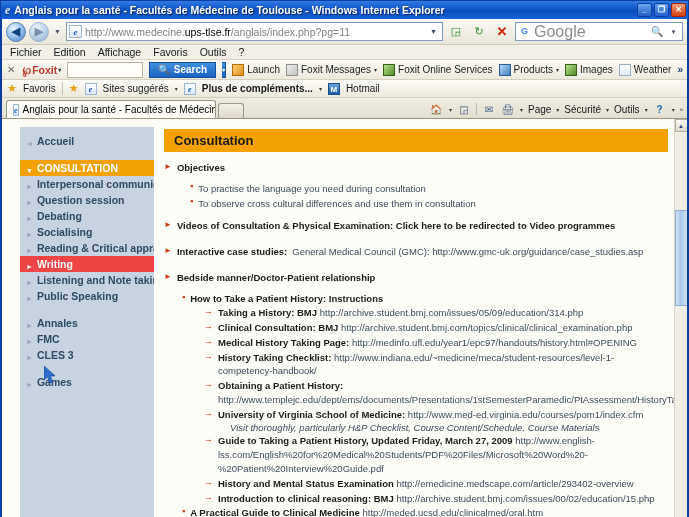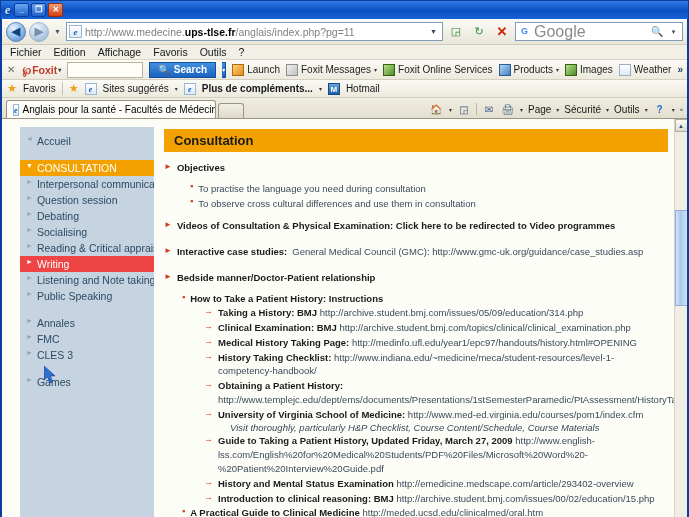--- a/index.html
+++ b/index.html
@@ -59,21 +59,21 @@
   .addrbar {
     flex:1; height:19px; background:#fff; border:1px solid #7f9db9;
     display:flex; align-items:center; padding:0 2px; gap:3px; min-width:0;
   }
   .addr-ico {
     width:13px;height:13px;background:linear-gradient(180deg,#fff,#dbe8f7);
     border:1px solid #9bb7d4; display:flex;align-items:center;justify-content:center;
     font-family:"Liberation Serif",serif;font-style:italic;font-weight:bold;font-size:9px;color:#1a63b8;
   }
   .addr-txt { flex:1; font-size:10.5px; color:#808080; white-space:nowrap; overflow:hidden; }
-  .addr-txt b { color:#000; font-weight:bold; }
+  .addr-txt b { color:#000; font-weight:normal; }
   .addr-caret { width:13px; color:#33465c; font-size:7px; text-align:center; }
   .navicon {
     width:20px;height:20px;border:1px solid transparent;border-radius:2px;
     display:flex;align-items:center;justify-content:center;font-size:11px;line-height:1;
   }
   .navicon.g  { color:#2d8a2d; }
   .navicon.r  { color:#cc2200; font-weight:bold; font-size:13px; }
   .searchbox {
     width:168px;height:19px;background:#fff;border:1px solid #7f9db9;
     display:flex;align-items:center;gap:3px;padding:0 2px;
@@ -150,22 +150,22 @@
   .cmdico { width:14px;height:14px;display:flex;align-items:center;justify-content:center;font-size:10px;color:#3a5c86; }
   .cmdbar .sep { width:1px;height:12px;background:#bdb7a6; }
   
   .page { flex:1; display:flex; background:#fdfdf8; overflow:hidden; position:relative; }
   .sidebar {
     width:152px; flex:0 0 152px; background:#fdfdf8; padding-top:8px;
     display:flex; flex-direction:column;
   }
   .sb-inner { background:#c6d4e1; margin-left:18px; width:134px; padding:6px 0 12px 0; flex:1; }
   .sb-item {
-    display:flex;align-items:flex-start;gap:4px;padding:2px 4px 2px 6px;
-    font-size:10.5px;font-weight:normal;color:#2c4a63;white-space:nowrap;
+    display:flex;align-items:flex-end;gap:4px;padding:2px 4px 2px 6px;
+    font-size:10.5px;font-weight:bold;color:#2c4a63;white-space:nowrap;
   }
   .sb-item .ar { color:#8fa6ba; font-size:7px; }
   .sb-item.sel { background:#f2a100; color:#fff; }
   .sb-item.sel .ar { color:#fff; }
   .sb-item.hot { background:#ef4444; color:#fff; position:relative; }
   .sb-item.hot .ar { color:#fff; }
   .sb-gap { height:11px; }
   .cursor { position:absolute; left:42px; top:247px; width:13px; height:19px; pointer-events:none; }
   
   .content { flex:1; background:#fdfdf8; padding:10px 6px 0 10px; overflow:hidden; position:relative;}
@@ -204,20 +204,21 @@
     border:1px solid #8fb0d6;
   }
 </style>
 </head>
 <body>
 
 <div class="window">
 
   <div class="titlebar">
     <span class="ie-glyph">e</span>
+    <span class="ttl">Anglais pour la santé - Facultés de Médecine de Toulouse - Windows Internet Explorer</span>
     <span class="winbtns">
       <span class="winbtn">_</span>
       <span class="winbtn">❐</span>
       <span class="winbtn close">✕</span>
     </span>
   </div>
 
   <div class="chrome">
 
     <div class="navbar">
@@ -445,21 +446,21 @@
           <span class="bul">▪</span>
           <span>How to Take a Patient History: Instructions</span>
         </div>
 
         <div class="l4">
           <span class="bul">→</span>
           <span><span class="bold">Taking a History: BMJ</span> <span class="url">http://archive.student.bmj.com/issues/05/09/education/314.php</span></span>
         </div>
         <div class="l4">
           <span class="bul">→</span>
-          <span><span class="bold">Clinical Examination: BMJ</span> <span class="url">http://archive.student.bmj.com/topics/clinical/clinical_examination.php</span></span>
+          <span><span class="bold">Clinical Consultation: BMJ</span> <span class="url">http://archive.student.bmj.com/topics/clinical/clinical_examination.php</span></span>
         </div>
         <div class="l4">
           <span class="bul">→</span>
           <span><span class="bold">Medical History Taking Page:</span> <span class="url">http://medinfo.ufl.edu/year1/epc97/handouts/history.html#OPENING</span></span>
         </div>
         <div class="l4">
           <span class="bul">→</span>
           <span><span class="bold">History Taking Checklist:</span> <span class="url">http://www.indiana.edu/~medicine/meca/student-resources/level-1-competency-handbook/</span></span>
         </div>
         <div class="l4">

